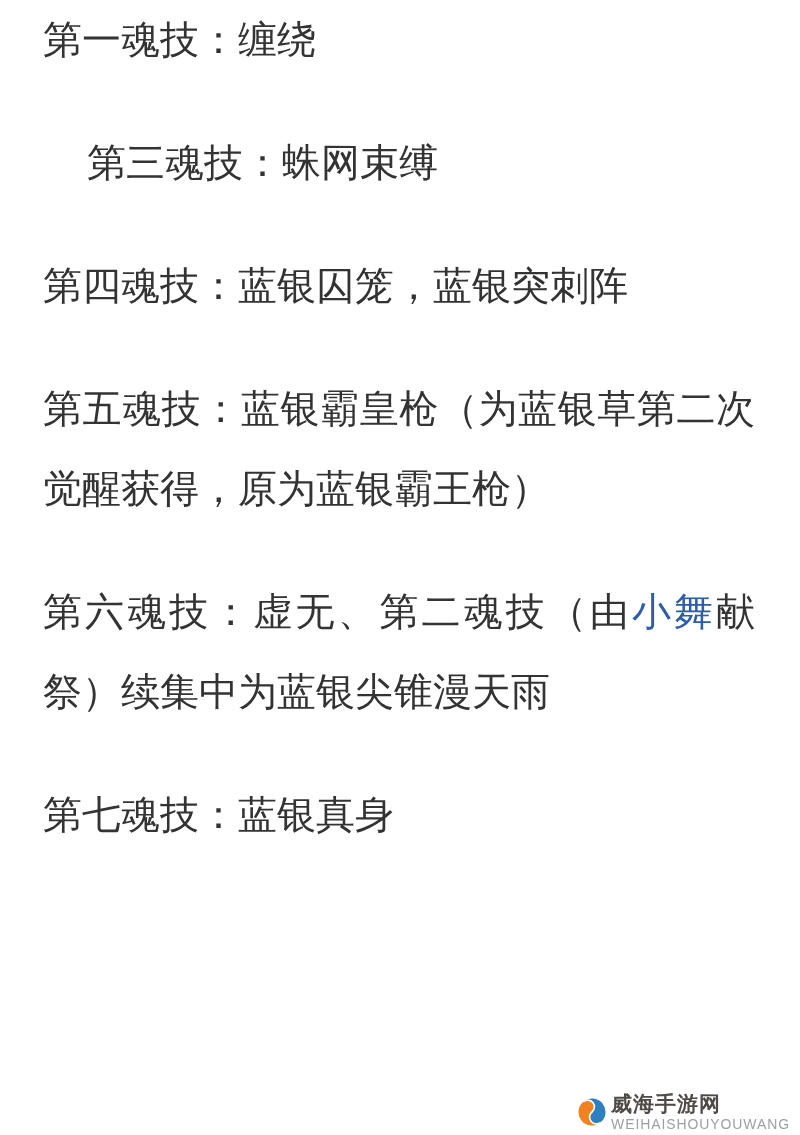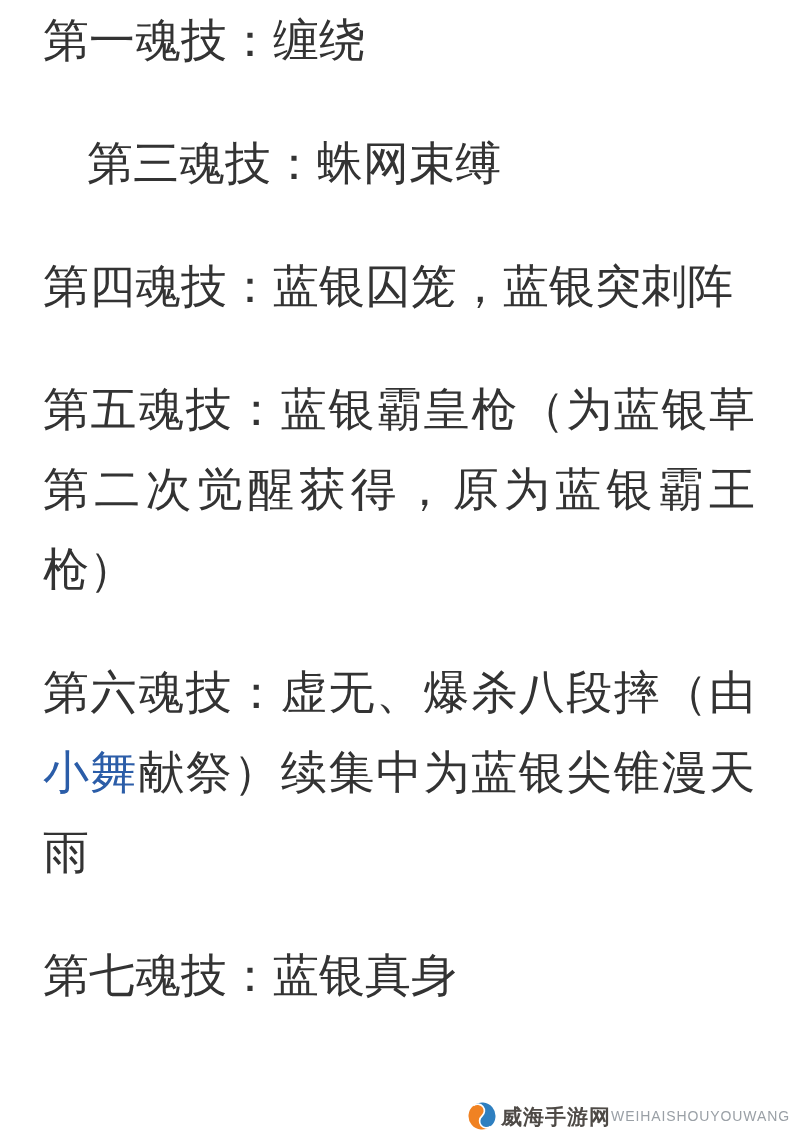--- a/index.html
+++ b/index.html
@@ -12,21 +12,21 @@
     background: #ffffff;
     overflow: hidden;
     position: relative;
     font-family: "Liberation Sans", sans-serif;
   }
   .content {
     padding: 0 45px 0 43px;
   }
   p.skill-line {
     margin: 0 0 43px 0;
-    font-size: 46px;
+    font-size: 39px;
     line-height: 80px;
     color: #333333;
     text-align: justify;
     text-justify: inter-character;
     letter-spacing: 0;
     font-weight: 400;
   }
   p.skill-line:last-child {
     margin-bottom: 0;
   }
@@ -43,21 +43,21 @@
     align-items: center;
     gap: 4px;
   }
   .wm-logo {
     width: 30px;
     height: 30px;
     flex: 0 0 auto;
   }
   .wm-text {
     display: flex;
-    flex-direction: row;
+    flex-direction: column;
     align-items: flex-start;
     line-height: 1;
   }
   .wm-name {
     font-size: 21px;
     font-weight: bold;
     color: #4e4a46;
     letter-spacing: 1px;
     white-space: nowrap;
   }
@@ -70,21 +70,21 @@
   }
 </style>
 </head>
 <body style="background: rgb(255, 255, 255);">
 
 <div class="content">
   <p class="skill-line" style="color: rgb(51, 51, 51);"><span>第一魂技：缠绕</span></p>
   <p class="skill-line" style="color: rgb(51, 51, 51); margin-left: 44px;"><span>第三魂技：蛛网束缚</span></p>
   <p class="skill-line" style="color: rgb(51, 51, 51);"><span>第四魂技：蓝银囚笼，蓝银突刺阵</span></p>
   <p class="skill-line" style="color: rgb(51, 51, 51);"><span>第五魂技：蓝银霸皇枪（为蓝银草第二次觉醒获得，原为蓝银霸王枪）</span></p>
-  <p class="skill-line" style="color: rgb(51, 51, 51);"><span>第六魂技：虚无、爆杀八段摔（由</span><a class="entity-link" style="color: rgb(43, 93, 168);">小舞</a><span>献祭）续集中为蓝银尖锥漫天雨</span></p>
+  <p class="skill-line" style="color: rgb(51, 51, 51);"><span>第六魂技：虚无、第二魂技（由</span><a class="entity-link" style="color: rgb(43, 93, 168);">小舞</a><span>献祭）续集中为蓝银尖锥漫天雨</span></p>
   <p class="skill-line" style="color: rgb(51, 51, 51);"><span>第七魂技：蓝银真身</span></p>
 </div>
 
 <div class="watermark">
   <svg class="wm-logo" viewBox="0 0 40 40" aria-hidden="true">
     <g transform="rotate(-40 20 20)">
       <path id="wm-swirl-orange" d="M20,2 A18,18 0 0,0 20,38 A9,9 0 0,1 20,20 A9,9 0 0,0 20,2 Z" fill="#f08223"></path>
       <path id="wm-swirl-blue" d="M20,38 A18,18 0 0,0 20,2 A9,9 0 0,1 20,20 A9,9 0 0,0 20,38 Z" fill="#2e7fc0"></path>
       <path d="M20,2 A9,9 0 0,1 20,20 A9,9 0 0,0 20,38" fill="none" stroke="#ffffff" stroke-width="2.2"></path>
     </g>

